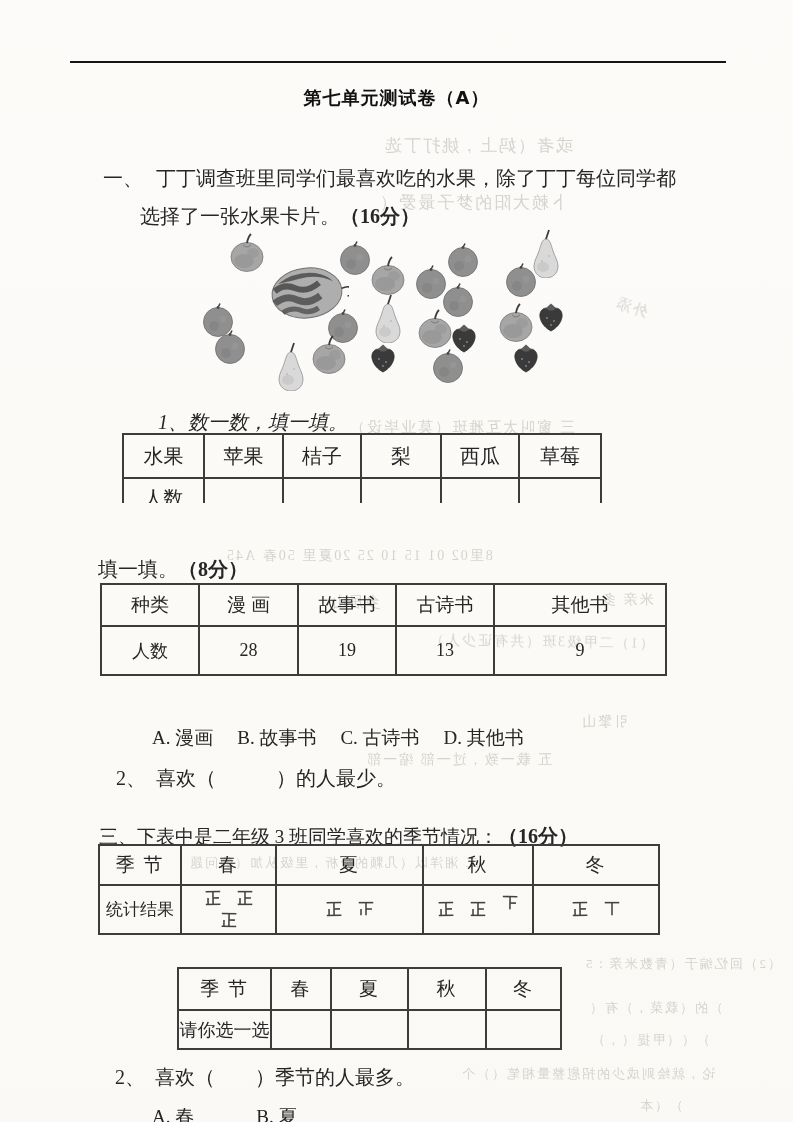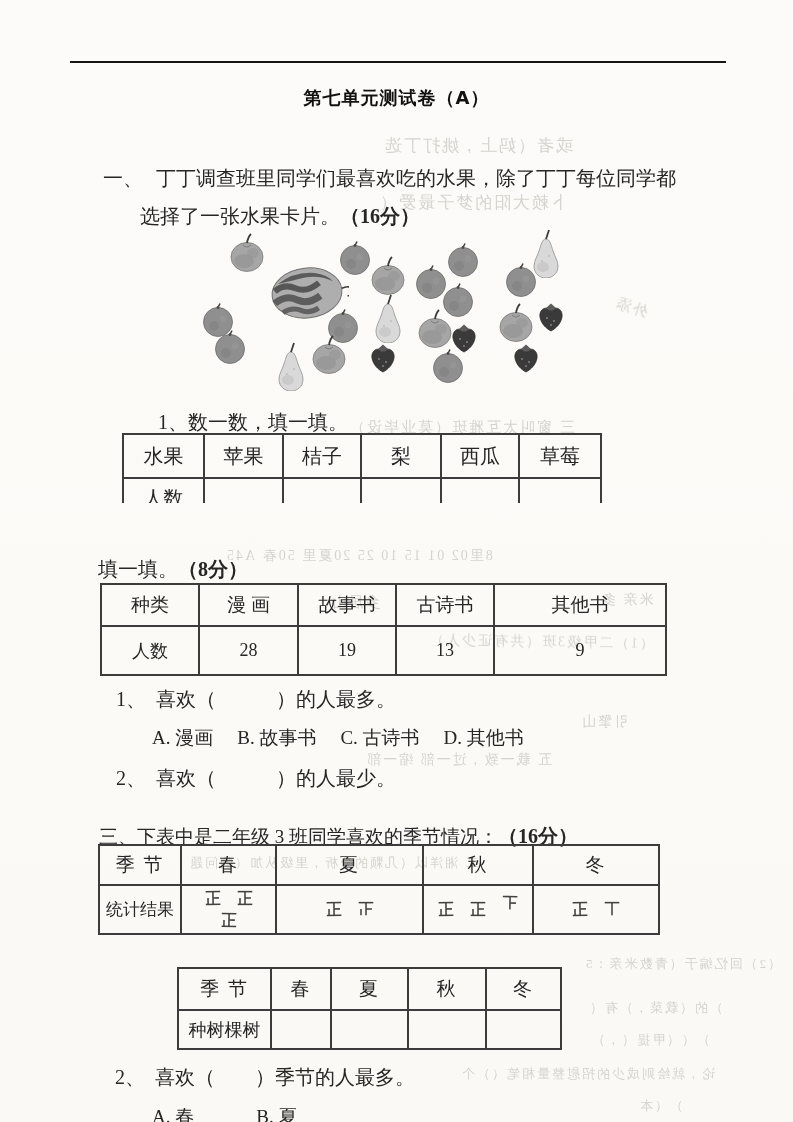--- a/index.html
+++ b/index.html
@@ -33,21 +33,21 @@
   }
 
   
   .line{position:absolute;font-size:20px;line-height:26px;white-space:nowrap;margin-top:8px;}
   .secnum{margin-right:13px;}
   .qnum{margin-right:10px;}
   .score{font-weight:bold;}
 
   #sec1-line1{left:103px;top:157px;}
   #sec1-line2{left:140px;top:195px;}
-  #sec1-sub{left:158px;top:401px;}
+  #sec1-sub{left:158px;top:401px;font-style:italic;}
 
   #sec2-line1{left:102px;top:507px;}
   #sec2-line2{left:98px;top:548px;}
   #sec2-q1{left:116px;top:678px;}
   #sec2-q1-opts{left:152px;top:717px;display:flex;gap:24px;font-size:19px;}
   #sec2-q2{left:116px;top:757px;}
 
   #sec3-head{left:99px;top:815px;font-size:19px;}
   #sec3-head .score{font-size:20px;}
   #sec3-sub1{left:119px;top:939px;font-size:19px;}
@@ -338,23 +338,20 @@
       <tr class="val">
         <td data-name="row-label-cell">人数</td>
         <td data-name="value-cell">28</td>
         <td data-name="value-cell">19</td>
         <td data-name="value-cell">13</td>
         <td data-name="value-cell">9</td>
       </tr>
     </tbody>
       </table>
 
-    <div class="line" id="sec2-q1" data-name="section2-q1">
-      <span class="qnum" data-name="q1-number">1、</span><span data-name="q1-text">喜欢（　　　）的人最多。</span>
-    </div>
     <div class="line" id="sec2-q1-opts" data-name="section2-q1-options">
       <span data-name="option-a">A. 漫画</span>
       <span data-name="option-b">B. 故事书</span>
       <span data-name="option-c">C. 古诗书</span>
       <span data-name="option-d">D. 其他书</span>
     </div>
     <div class="line" id="sec2-q2" data-name="section2-q2">
       <span class="qnum" data-name="q2-number">2、</span><span data-name="q2-text">喜欢（　　　）的人最少。</span>
     </div>
 
@@ -473,21 +470,21 @@
         </colgroup>
       <tbody>
           <tr class="hdr">
         <th data-name="corner-cell">季 节</th>
         <th data-name="header-cell-spring">春</th>
         <th data-name="header-cell-summer">夏</th>
         <th data-name="header-cell-autumn">秋</th>
         <th data-name="header-cell-winter">冬</th>
       </tr>
       <tr class="val">
-        <td class="rowlab" data-name="row-label-cell">种树棵树</td>
+        <td class="rowlab" data-name="row-label-cell">请你选一选</td>
         <td data-name="blank-cell"></td>
         <td data-name="blank-cell"></td>
         <td data-name="blank-cell"></td>
         <td data-name="blank-cell"></td>
       </tr>
     </tbody>
       </table>
 
     <div class="line" id="sec3-q2" data-name="section3-q2">
       <span class="qnum" data-name="q2-number">2、</span><span data-name="q2-text">喜欢（　　）季节的人最多。</span>

